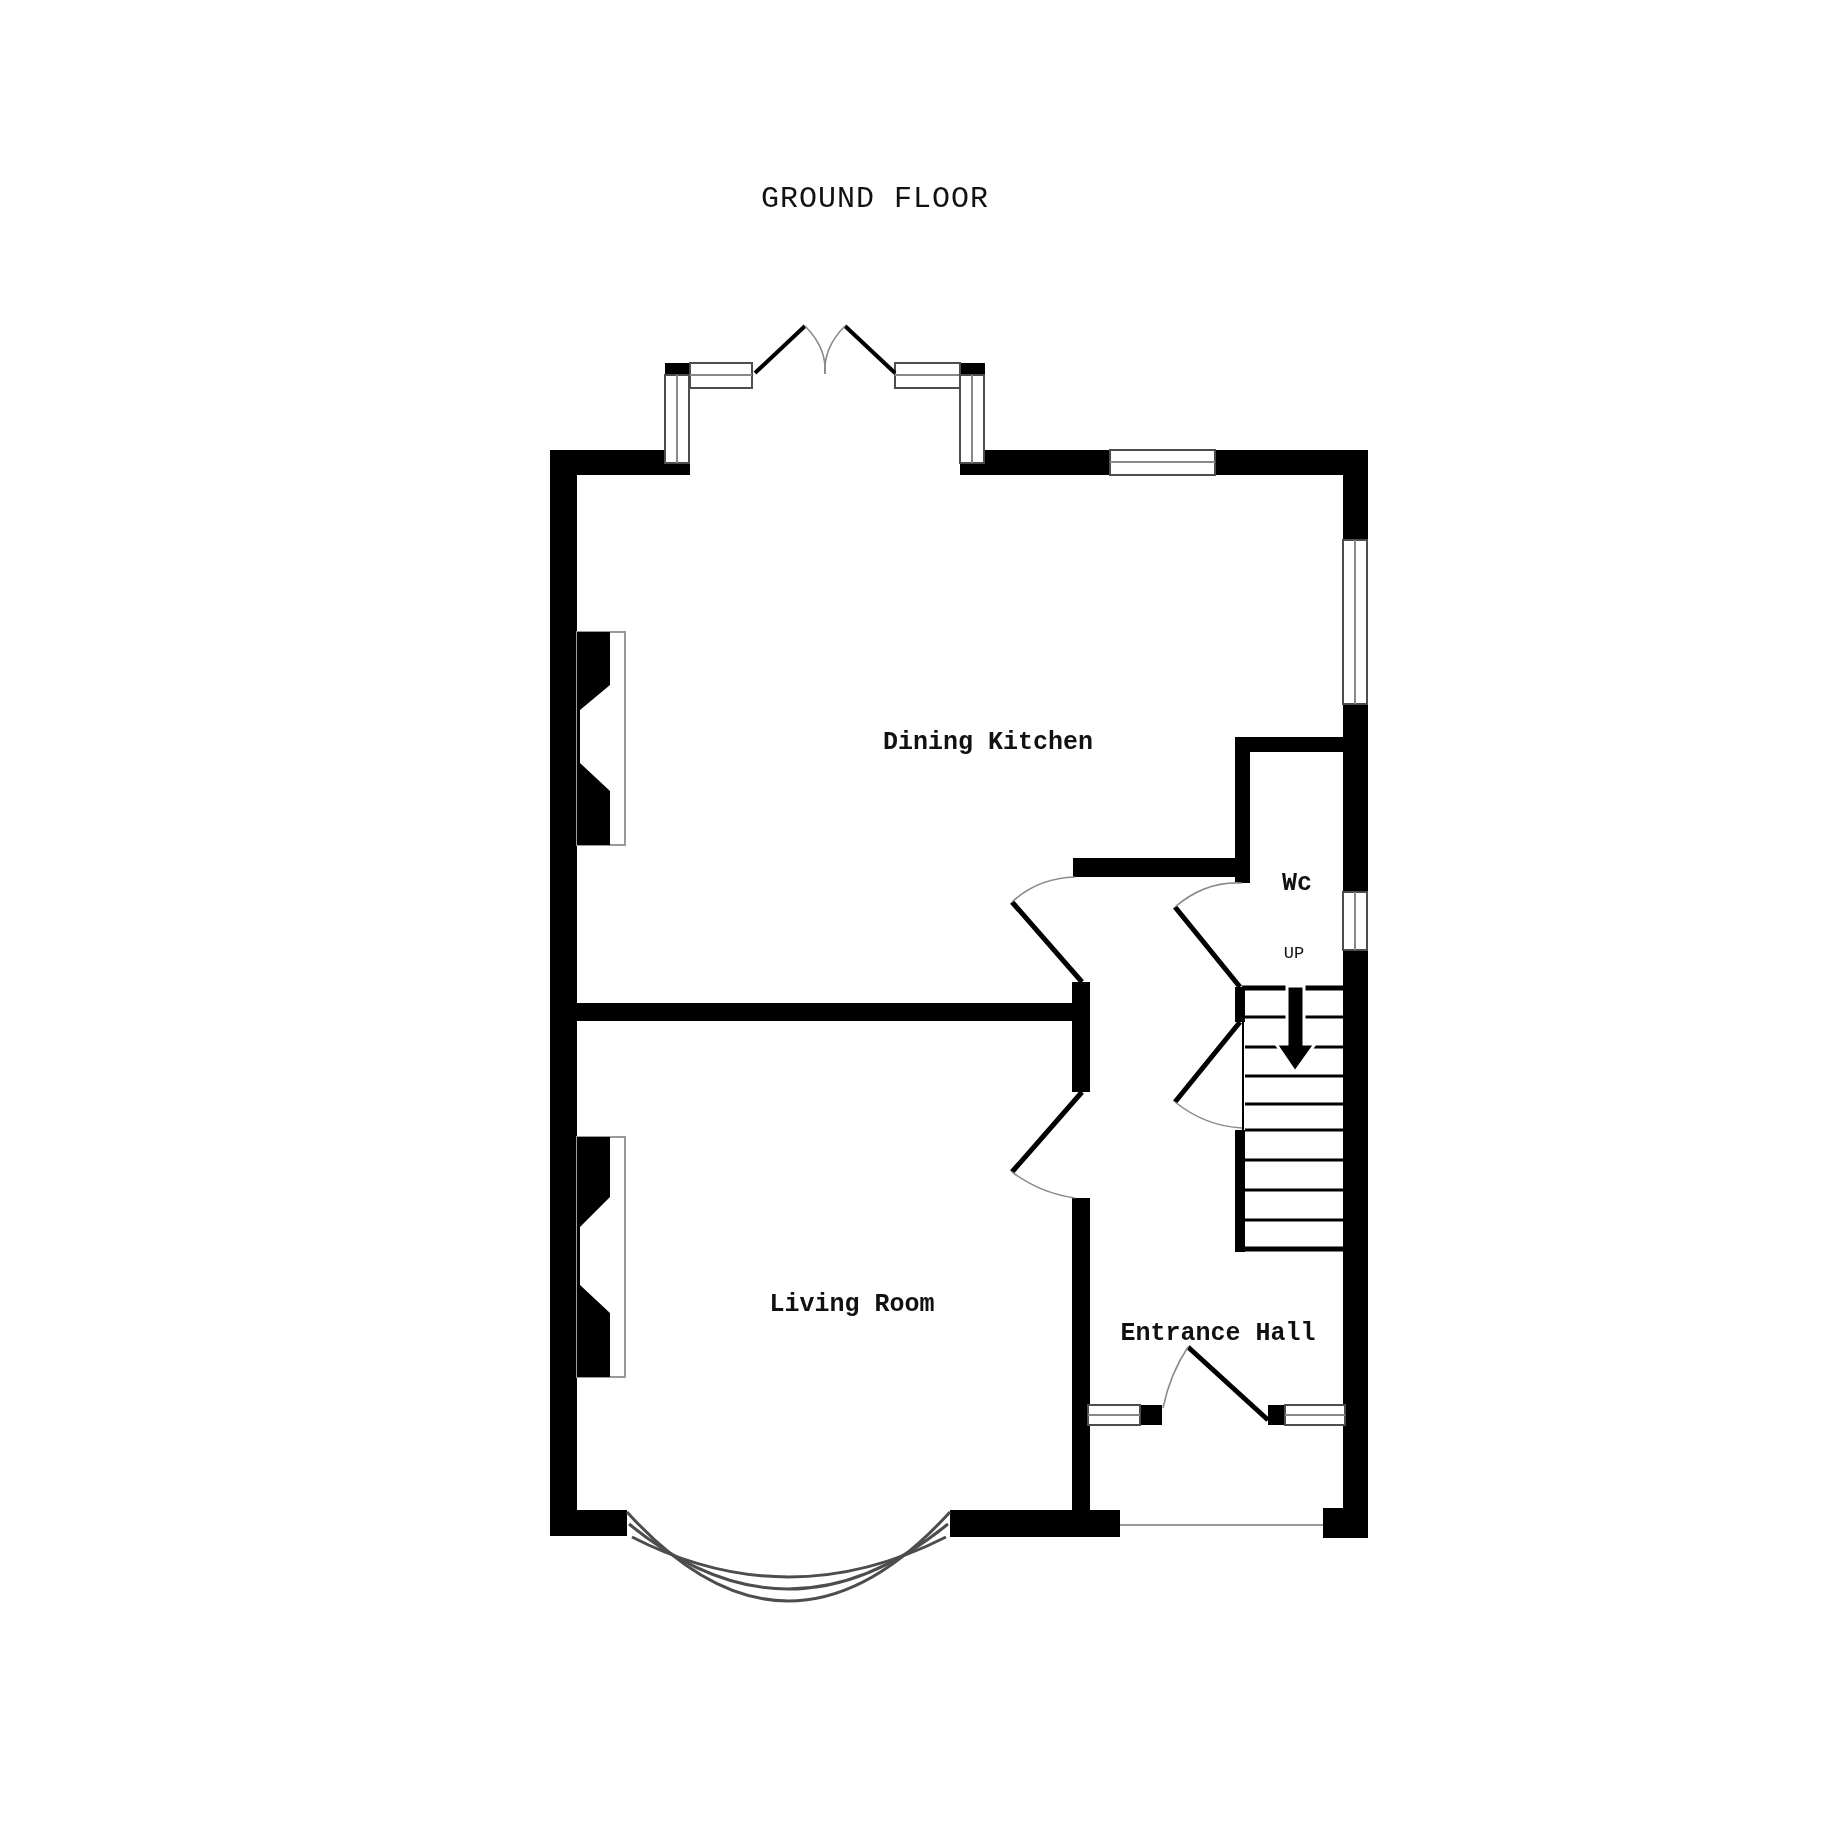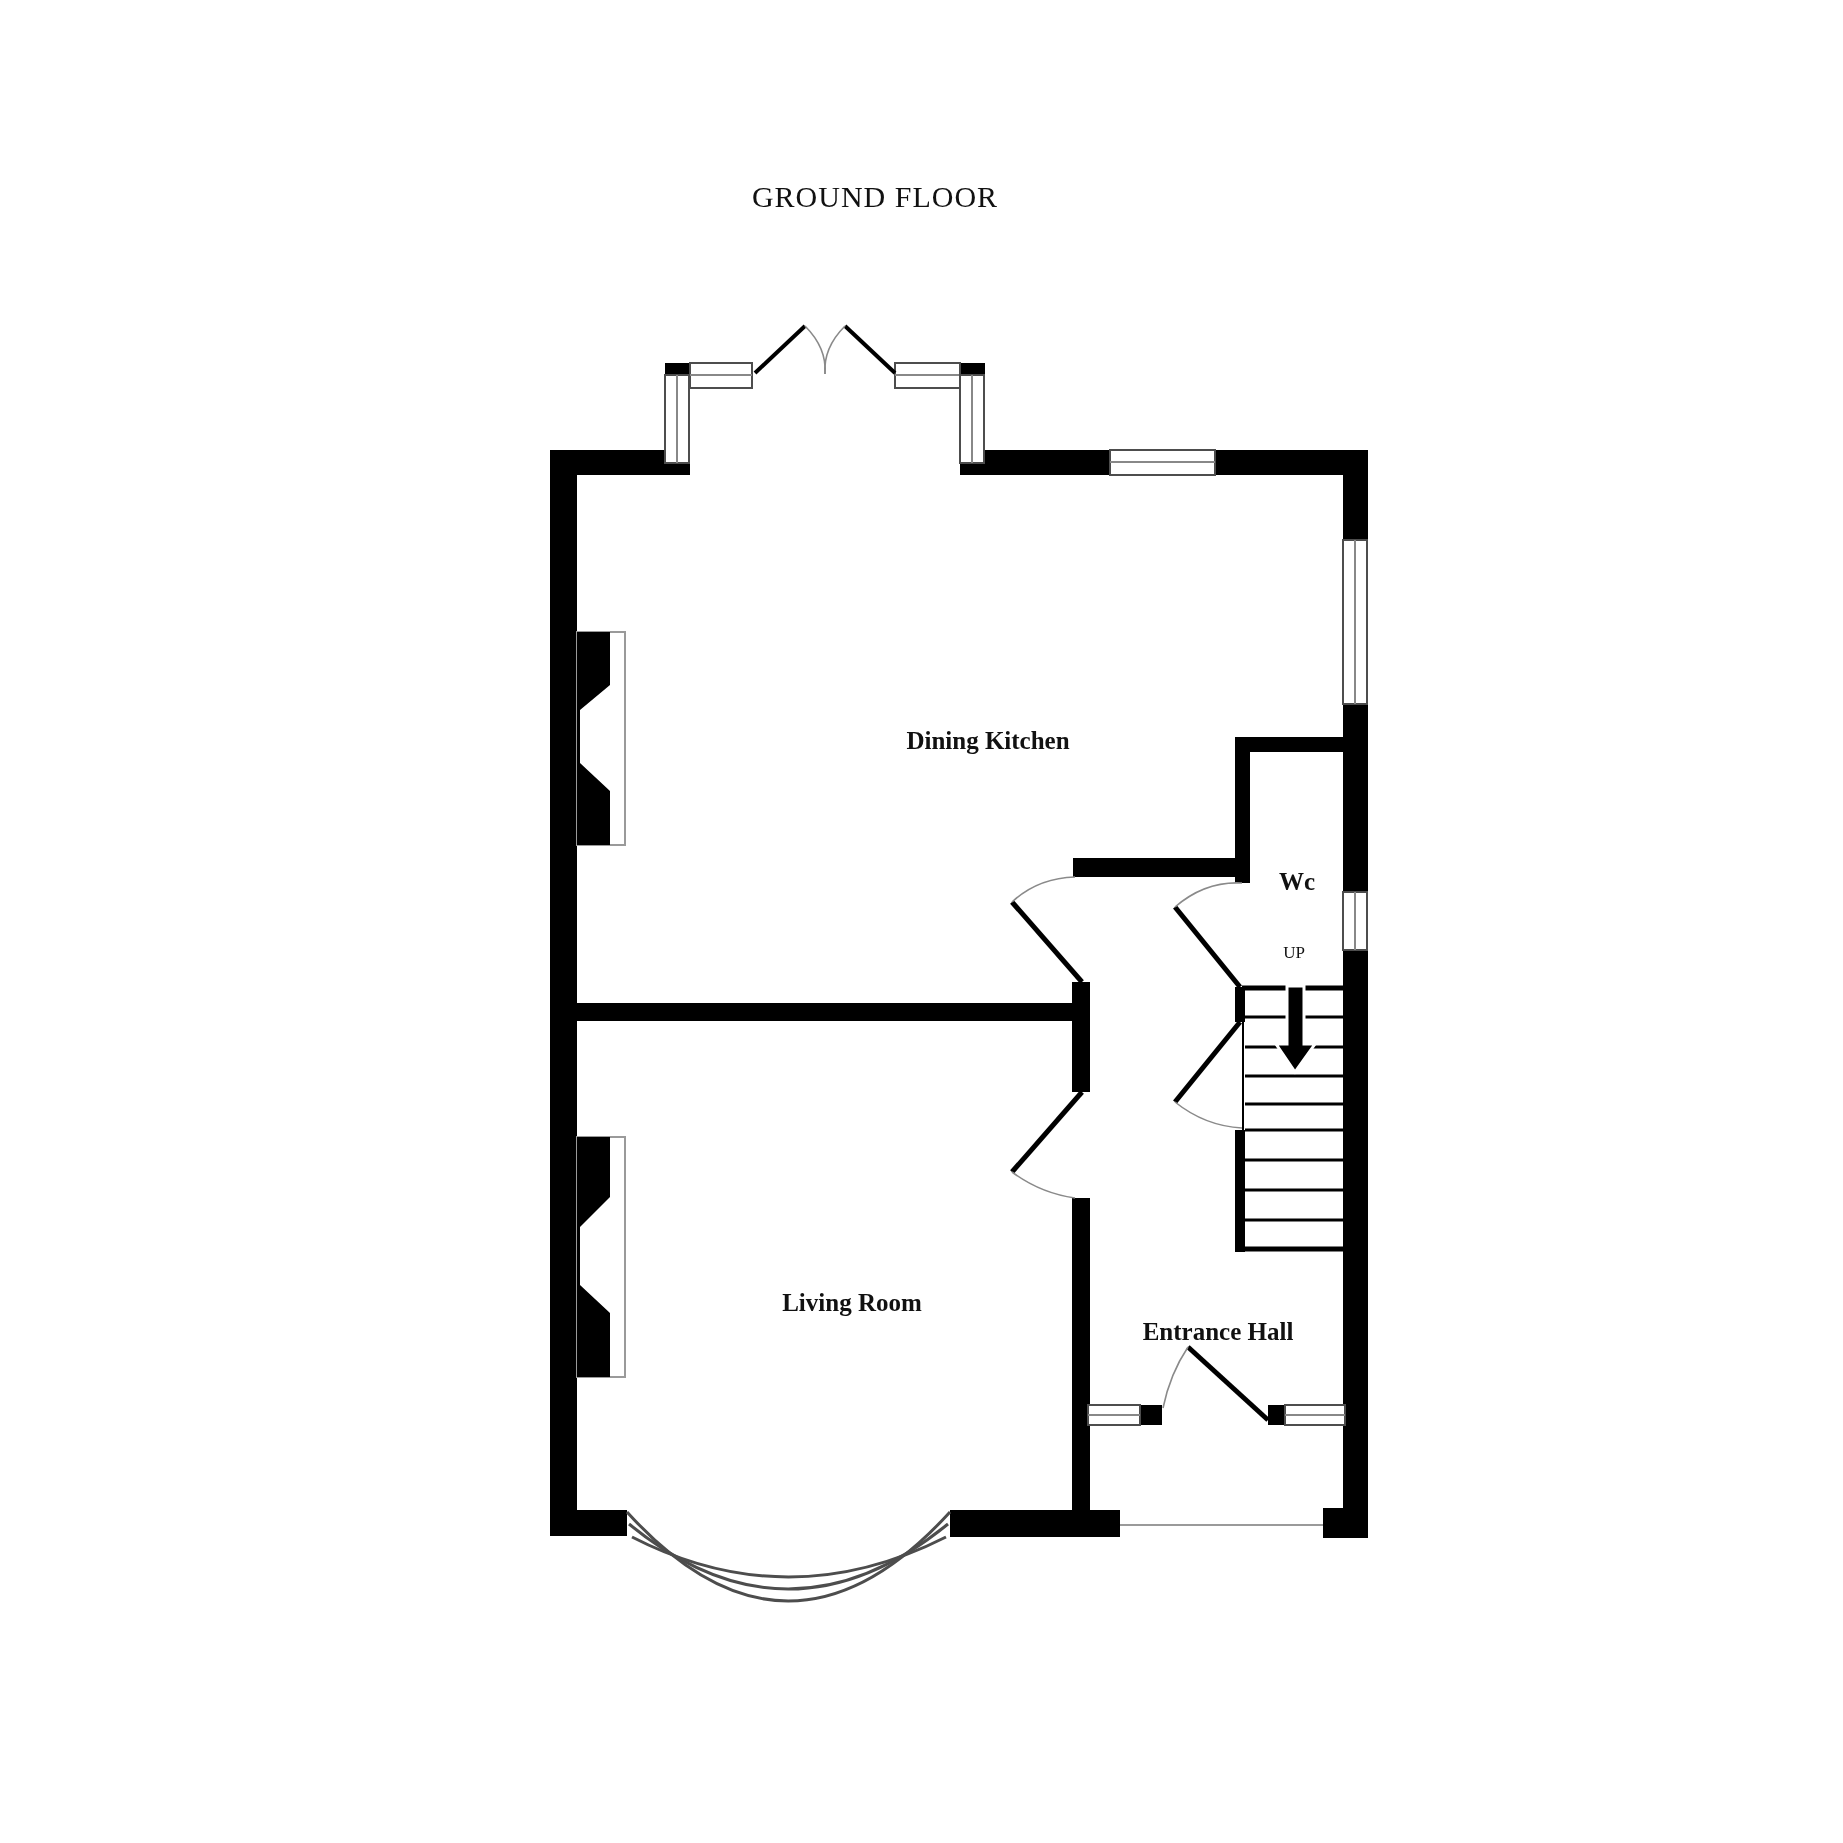--- a/index.html
+++ b/index.html
@@ -1,21 +1,21 @@
 <!DOCTYPE html>
 <html style="--wall: #000000; --window-frame: #4d4d4d; --window-pane: #888888; --door-swing: #8a8a8a; --thin-line: #9a9a9a; --text: #111111; --background: #ffffff;"><head>
 <meta charset="utf-8">
 <style>
   :root{
     --wall:#000000; --window-frame:#4d4d4d; --window-pane:#888888;
     --door-swing:#8a8a8a; --text:#111111; --background:#ffffff; --thin-line:#9a9a9a;
   }
   html,body{margin:0;padding:0;background:var(--background);}
   .stage{position:relative;width:1655px;height:1843px;background:var(--background);
-         font-family:Liberation Serif, serif;}
+         font-family:Liberation Mono, monospace;}
   svg{position:absolute;left:0;top:0;}
   .wall{fill:var(--wall);stroke:none;}
   .win-box{fill:#ffffff;stroke:var(--window-frame);stroke-width:2;}
   .win-mid{stroke:var(--window-pane);stroke-width:2;fill:none;}
   .leaf{stroke:var(--wall);stroke-width:5;fill:none;stroke-linecap:butt;}
   .leaf-thin{stroke:var(--wall);stroke-width:4;fill:none;}
   .swing{stroke:var(--door-swing);stroke-width:1.6;fill:none;}
   .tread{stroke:var(--wall);stroke-width:3;}
   .stair-edge{stroke:var(--wall);stroke-width:5;}
   .stair-side{stroke:var(--wall);stroke-width:2;}

